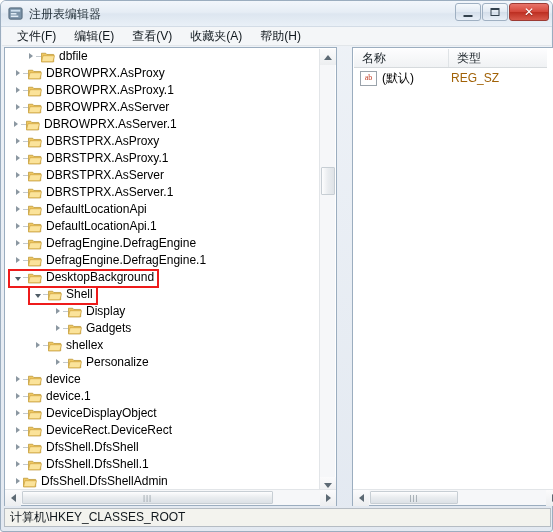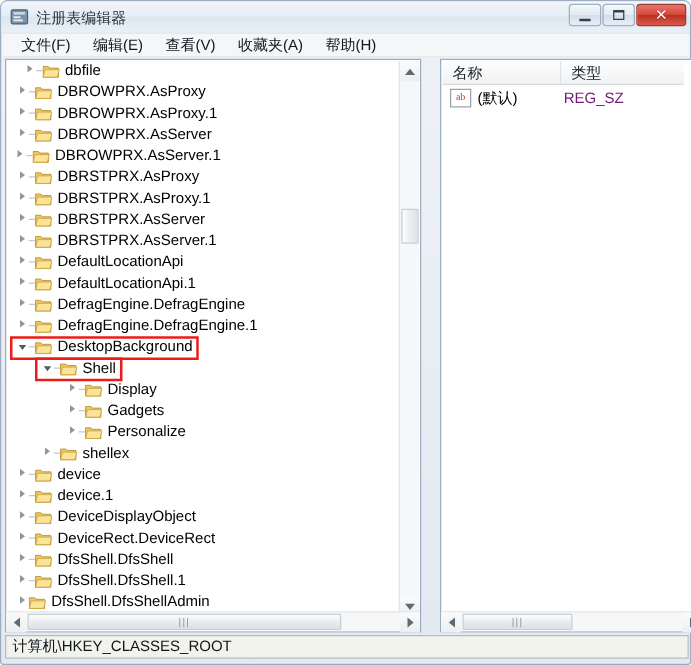--- a/index.html
+++ b/index.html
@@ -152,21 +152,21 @@
     display:flex;align-items:center;cursor:default;
   }
   .ab-icon{
     width:15px;height:13px;margin-left:6px;margin-right:5px;
     border:1px solid #9aa3ab;background:#fff;
     display:flex;align-items:center;justify-content:center;
     font-size:8px;font-weight:normal;color:#c23b22;line-height:1;
     font-family:"Liberation Serif","DejaVu Serif",serif;
   }
   .lv-name{font-size:12px;color:#000;width:69px;}
-  .lv-type{font-size:12px;color:#701a75;}
+  .lv-type{font-size:12px;color:#a16207;}
   
   .statusbar{
     position:absolute;left:3px;bottom:4px;width:547px;height:19px;
     background:#f3f3ee;
     border:1px solid #b5bcc3;
     box-sizing:border-box;
     font-size:12px;color:#11181d;
     line-height:17px;padding-left:5px;
     white-space:nowrap;
   }
@@ -207,21 +207,21 @@
     <div class="menu-item">编辑(E)</div>
     <div class="menu-item">查看(V)</div>
     <div class="menu-item">收藏夹(A)</div>
     <div class="menu-item">帮助(H)</div>
   </div>
 
   <div class="content">
 
     <div class="pane pane-left">
       <div class="tree-clip" id="tree-clip">
-          <div class="row" style="padding-left: 12px;"><span class="twisty closed"></span><span class="dash"></span><span class="folder"><svg viewBox="0 0 16 13" width="14" height="12">
+          <div class="row" style="padding-left: 2px; margin-left: 17px;"><span class="twisty closed"></span><span class="dash"></span><span class="folder"><svg viewBox="0 0 16 13" width="14" height="12">
                 <path d="M0.5 2.2 L0.5 12 L14.5 12 L14.5 3.6 L6.6 3.6 L5.4 2.2 Z" fill="#f0c761" stroke="#b6902f" stroke-width="0.8"></path>
                 <path d="M2.3 5.0 L15.4 5.0 L13.6 11.9 L0.6 11.9 Z" fill="#fbe39a" stroke="#cfa33e" stroke-width="0.8"></path>
               </svg></span><span class="lbl">dbfile</span></div>
           <div class="row" style="padding-left: 6px;"><span class="twisty closed"></span><span class="dash"></span><span class="folder"><svg viewBox="0 0 16 13" width="14" height="12">
                 <path d="M0.5 2.2 L0.5 12 L14.5 12 L14.5 3.6 L6.6 3.6 L5.4 2.2 Z" fill="#f0c761" stroke="#b6902f" stroke-width="0.8"></path>
                 <path d="M2.3 5.0 L15.4 5.0 L13.6 11.9 L0.6 11.9 Z" fill="#fbe39a" stroke="#cfa33e" stroke-width="0.8"></path>
               </svg></span><span class="lbl">DBROWPRX.AsProxy</span></div>
           <div class="row" style="padding-left: 6px;"><span class="twisty closed"></span><span class="dash"></span><span class="folder"><svg viewBox="0 0 16 13" width="14" height="12">
                 <path d="M0.5 2.2 L0.5 12 L14.5 12 L14.5 3.6 L6.6 3.6 L5.4 2.2 Z" fill="#f0c761" stroke="#b6902f" stroke-width="0.8"></path>
                 <path d="M2.3 5.0 L15.4 5.0 L13.6 11.9 L0.6 11.9 Z" fill="#fbe39a" stroke="#cfa33e" stroke-width="0.8"></path>
@@ -275,28 +275,28 @@
                 <path d="M2.3 5.0 L15.4 5.0 L13.6 11.9 L0.6 11.9 Z" fill="#fbe39a" stroke="#cfa33e" stroke-width="0.8"></path>
               </svg></span><span class="lbl">Shell</span></div>
           <div class="row" style="padding-left: 46px;"><span class="twisty closed"></span><span class="dash"></span><span class="folder"><svg viewBox="0 0 16 13" width="14" height="12">
                 <path d="M0.5 2.2 L0.5 12 L14.5 12 L14.5 3.6 L6.6 3.6 L5.4 2.2 Z" fill="#f0c761" stroke="#b6902f" stroke-width="0.8"></path>
                 <path d="M2.3 5.0 L15.4 5.0 L13.6 11.9 L0.6 11.9 Z" fill="#fbe39a" stroke="#cfa33e" stroke-width="0.8"></path>
               </svg></span><span class="lbl">Display</span></div>
           <div class="row" style="padding-left: 46px;"><span class="twisty closed"></span><span class="dash"></span><span class="folder"><svg viewBox="0 0 16 13" width="14" height="12">
                 <path d="M0.5 2.2 L0.5 12 L14.5 12 L14.5 3.6 L6.6 3.6 L5.4 2.2 Z" fill="#f0c761" stroke="#b6902f" stroke-width="0.8"></path>
                 <path d="M2.3 5.0 L15.4 5.0 L13.6 11.9 L0.6 11.9 Z" fill="#fbe39a" stroke="#cfa33e" stroke-width="0.8"></path>
               </svg></span><span class="lbl">Gadgets</span></div>
+          <div class="row" style="padding-left: 26px;"><span class="twisty closed"></span><span class="dash"></span><span class="folder"><svg viewBox="0 0 16 13" width="14" height="12">
+                <path d="M0.5 2.2 L0.5 12 L14.5 12 L14.5 3.6 L6.6 3.6 L5.4 2.2 Z" fill="#f0c761" stroke="#b6902f" stroke-width="0.8"></path>
+                <path d="M2.3 5.0 L15.4 5.0 L13.6 11.9 L0.6 11.9 Z" fill="#fbe39a" stroke="#cfa33e" stroke-width="0.8"></path>
+              </svg></span><span class="lbl">shellex</span></div>
           <div class="row" style="padding-left: 46px;"><span class="twisty closed"></span><span class="dash"></span><span class="folder"><svg viewBox="0 0 16 13" width="14" height="12">
                 <path d="M0.5 2.2 L0.5 12 L14.5 12 L14.5 3.6 L6.6 3.6 L5.4 2.2 Z" fill="#f0c761" stroke="#b6902f" stroke-width="0.8"></path>
                 <path d="M2.3 5.0 L15.4 5.0 L13.6 11.9 L0.6 11.9 Z" fill="#fbe39a" stroke="#cfa33e" stroke-width="0.8"></path>
               </svg></span><span class="lbl">Personalize</span></div>
-          <div class="row" style="padding-left: 26px;"><span class="twisty closed"></span><span class="dash"></span><span class="folder"><svg viewBox="0 0 16 13" width="14" height="12">
-                <path d="M0.5 2.2 L0.5 12 L14.5 12 L14.5 3.6 L6.6 3.6 L5.4 2.2 Z" fill="#f0c761" stroke="#b6902f" stroke-width="0.8"></path>
-                <path d="M2.3 5.0 L15.4 5.0 L13.6 11.9 L0.6 11.9 Z" fill="#fbe39a" stroke="#cfa33e" stroke-width="0.8"></path>
-              </svg></span><span class="lbl">shellex</span></div>
           <div class="row" style="padding-left: 6px;"><span class="twisty closed"></span><span class="dash"></span><span class="folder"><svg viewBox="0 0 16 13" width="14" height="12">
                 <path d="M0.5 2.2 L0.5 12 L14.5 12 L14.5 3.6 L6.6 3.6 L5.4 2.2 Z" fill="#f0c761" stroke="#b6902f" stroke-width="0.8"></path>
                 <path d="M2.3 5.0 L15.4 5.0 L13.6 11.9 L0.6 11.9 Z" fill="#fbe39a" stroke="#cfa33e" stroke-width="0.8"></path>
               </svg></span><span class="lbl">device</span></div>
           <div class="row" style="padding-left: 6px;"><span class="twisty closed"></span><span class="dash"></span><span class="folder"><svg viewBox="0 0 16 13" width="14" height="12">
                 <path d="M0.5 2.2 L0.5 12 L14.5 12 L14.5 3.6 L6.6 3.6 L5.4 2.2 Z" fill="#f0c761" stroke="#b6902f" stroke-width="0.8"></path>
                 <path d="M2.3 5.0 L15.4 5.0 L13.6 11.9 L0.6 11.9 Z" fill="#fbe39a" stroke="#cfa33e" stroke-width="0.8"></path>
               </svg></span><span class="lbl">device.1</span></div>
           <div class="row" style="padding-left: 6px;"><span class="twisty closed"></span><span class="dash"></span><span class="folder"><svg viewBox="0 0 16 13" width="14" height="12">
                 <path d="M0.5 2.2 L0.5 12 L14.5 12 L14.5 3.6 L6.6 3.6 L5.4 2.2 Z" fill="#f0c761" stroke="#b6902f" stroke-width="0.8"></path>

